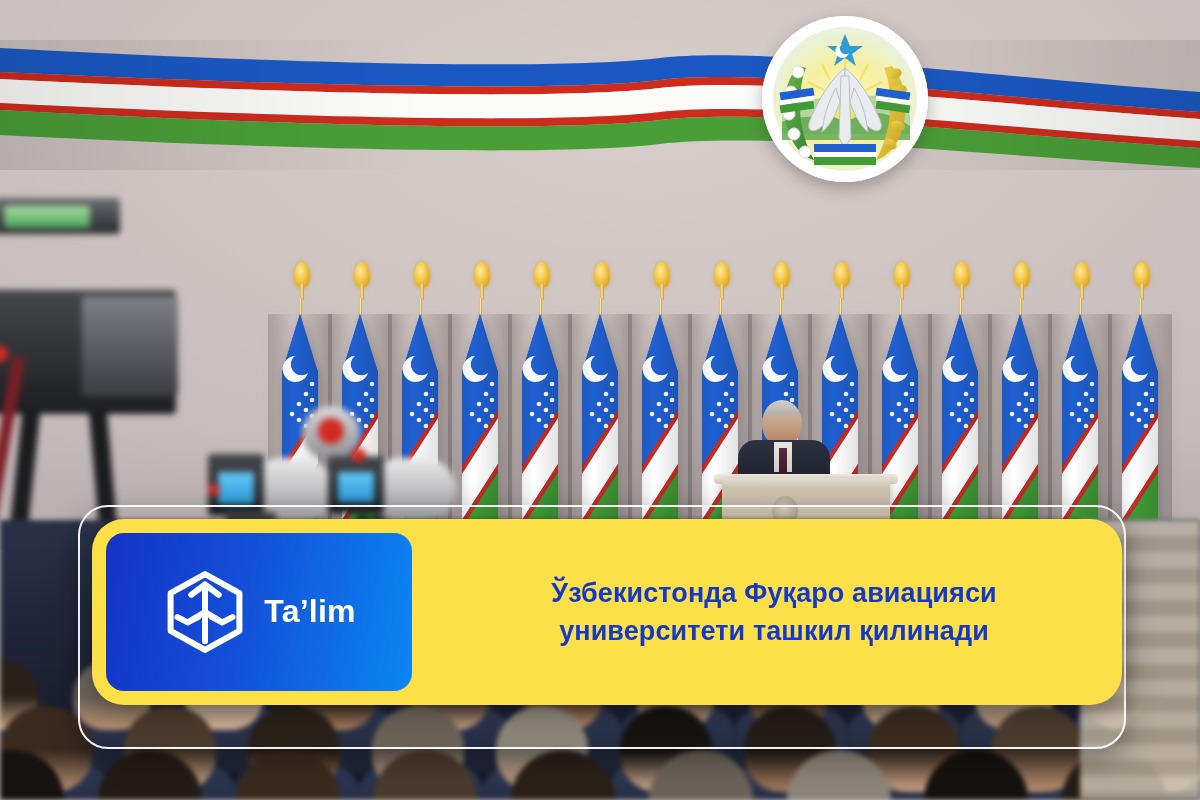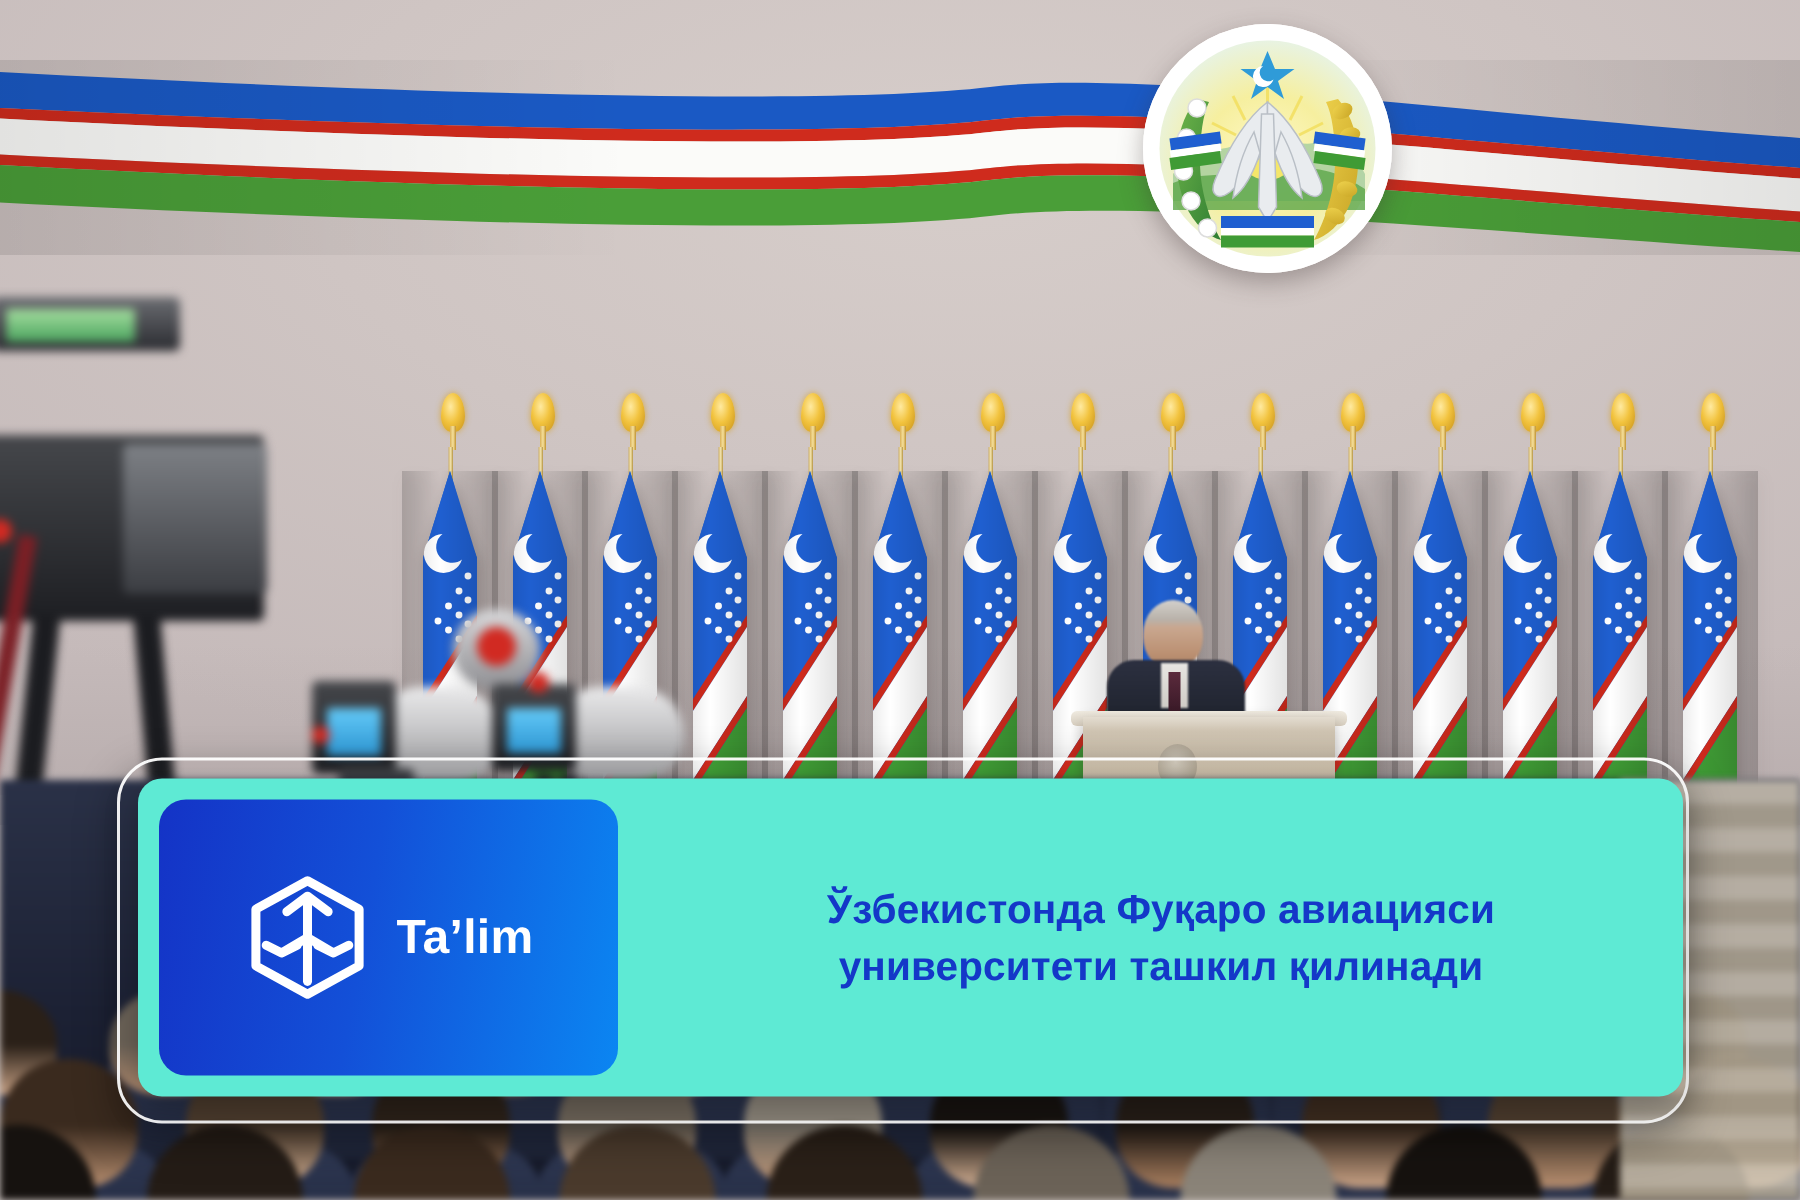--- a/index.html
+++ b/index.html
@@ -78,22 +78,22 @@
     background:linear-gradient(180deg,#2a3147 0%,#1c2134 55%,#141827 100%);filter:blur(2.6px);}
   .head{position:absolute;border-radius:50% 50% 42% 42%;}
   .shoulder{position:absolute;border-radius:40% 40% 0 0;background:linear-gradient(180deg,#303a56,#1d2336);}
   .steps{position:absolute;right:0;top:520px;width:120px;height:280px;filter:blur(2.4px);
     background:repeating-linear-gradient(180deg,#cfc5b4 0 16px,#b6ab97 16px 32px);opacity:.85;}
 
   
   .card-outline{position:absolute;left:78px;top:505px;width:1044px;height:240px;
     border-radius:30px;border:2px solid rgba(255,255,255,.95);
     box-shadow:0 10px 28px rgba(0,0,0,.35);}
-  .card{position:absolute;left:92px;top:519px;width:1030px;height:212px;
-    background:#5eead4;border-radius:16px;display:flex;align-items:stretch;
+  .card{position:absolute;left:92px;top:519px;width:1030px;height:186px;
+    background:#fde047;border-radius:32px;display:flex;align-items:stretch;
     box-shadow:0 8px 22px rgba(0,0,0,.28);overflow:hidden;}
   .logo-panel{width:306px;margin:14px;border-radius:18px;flex:none;
     background:linear-gradient(100deg,#1433c6 0%,#1350d8 45%,#0b86f2 100%);
     display:flex;align-items:center;justify-content:center;gap:16px;}
   .logo-mark{width:86px;height:86px;flex:none;}
   .logo-mark svg{display:block}
   .logo-text{color:#fff;font-size:32px;font-weight:600;line-height:1.18;letter-spacing:.2px;}
   .logo-text div{white-space:nowrap;}
   .headline{flex:1;display:flex;align-items:center;justify-content:center;padding:0 26px;}
   .headline h1{margin:0;color:#1438c8;font-size:27px;font-weight:bold;line-height:1.42;

